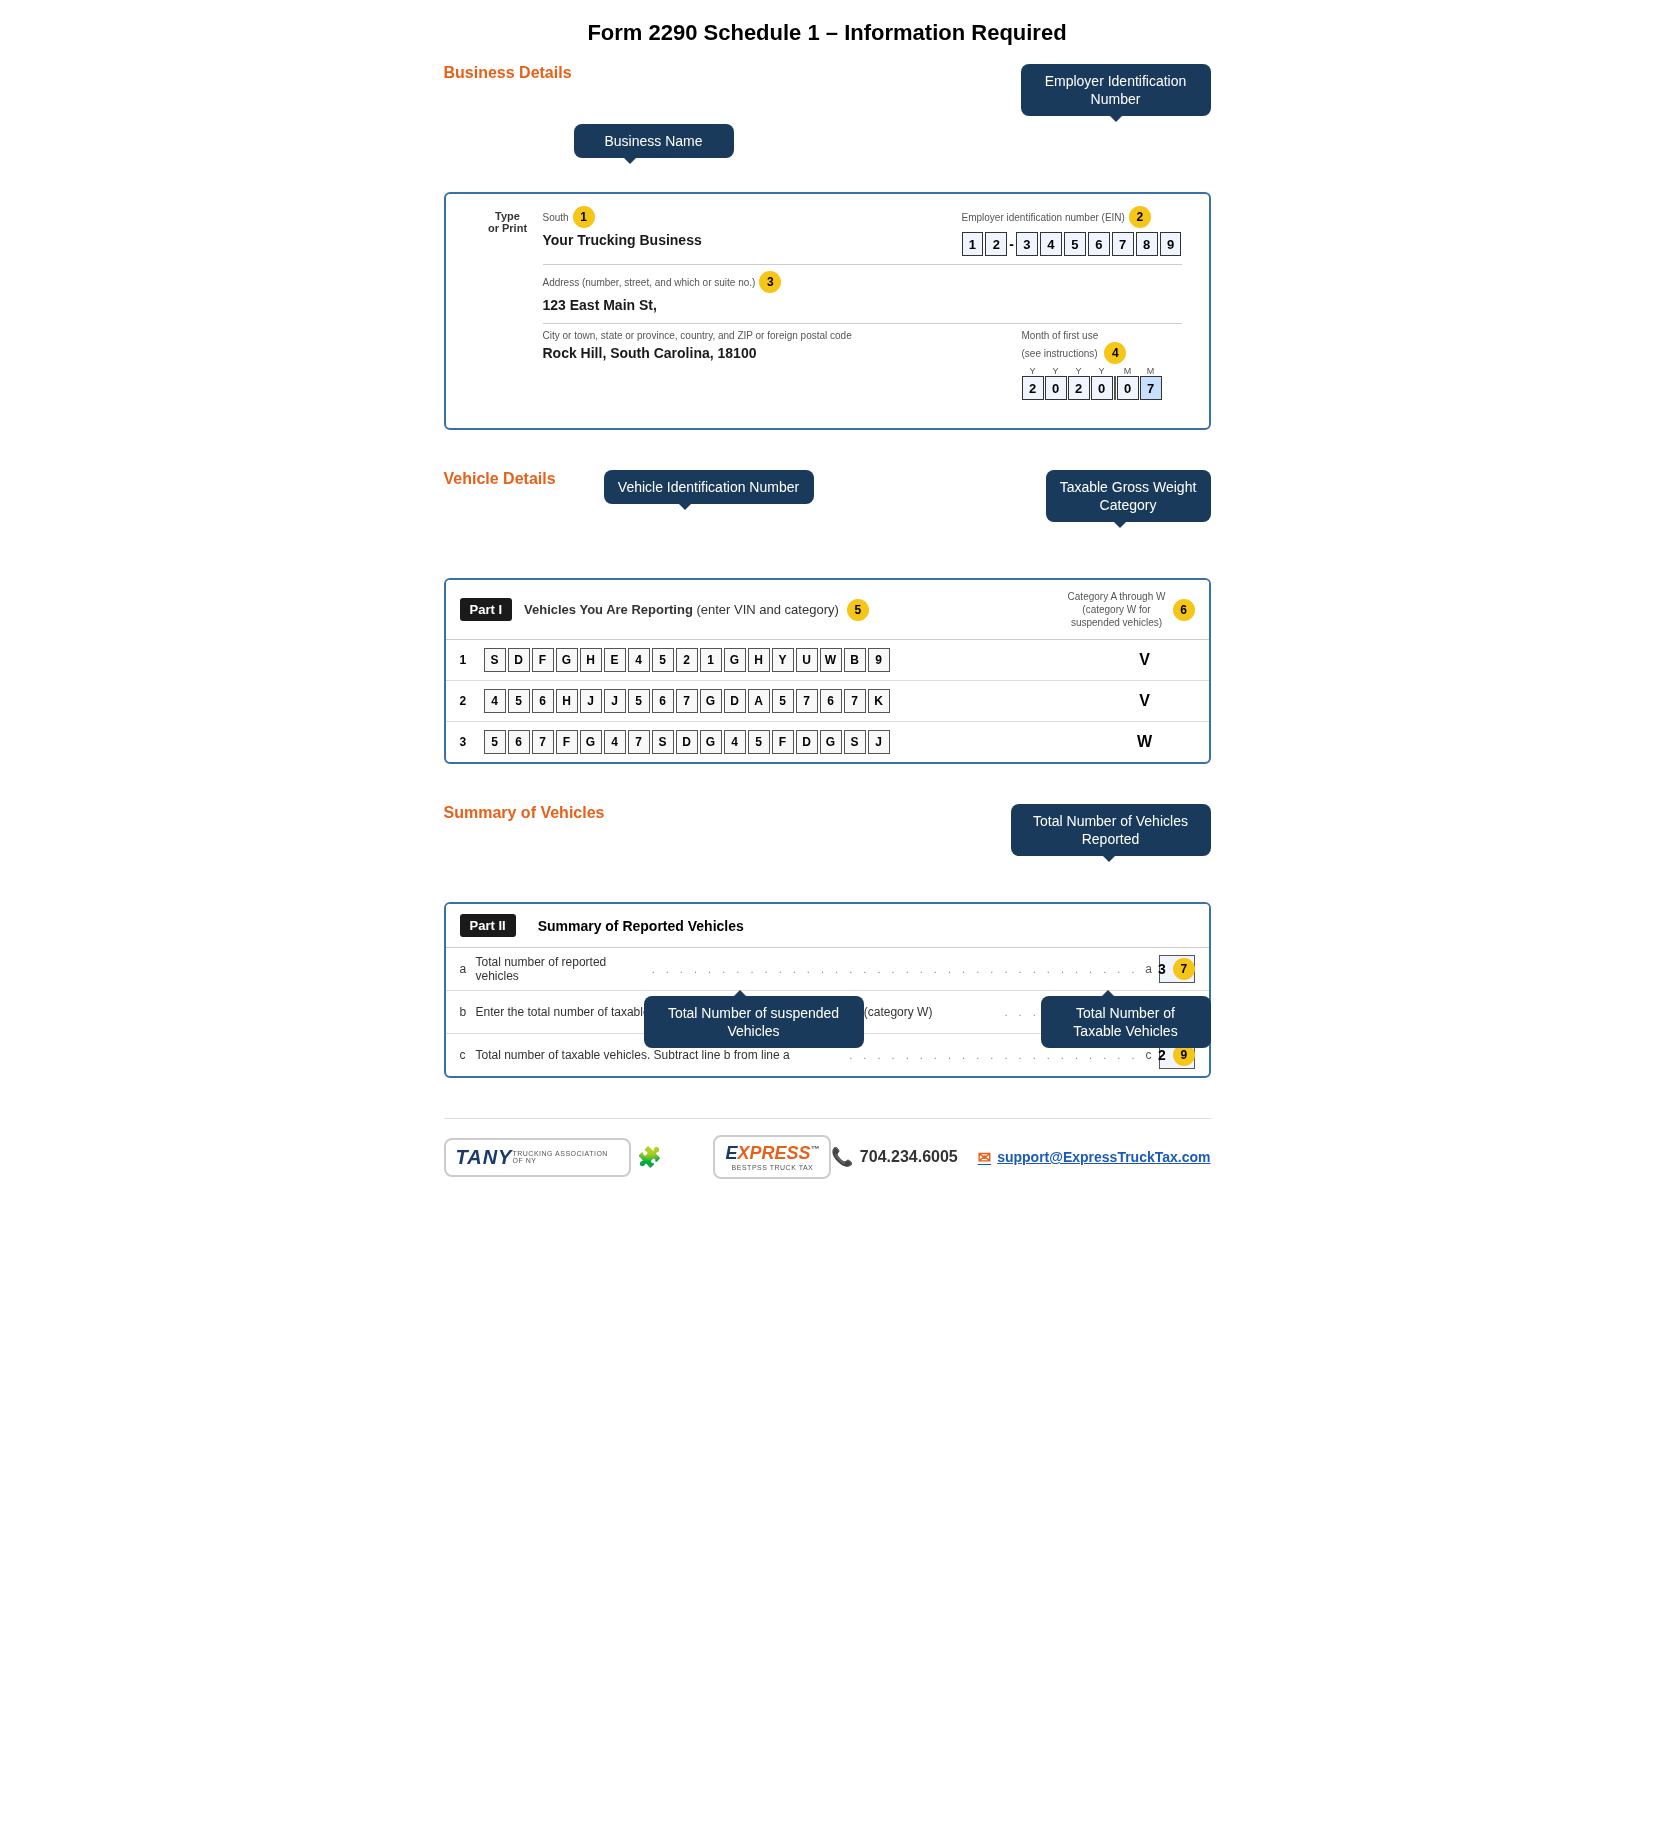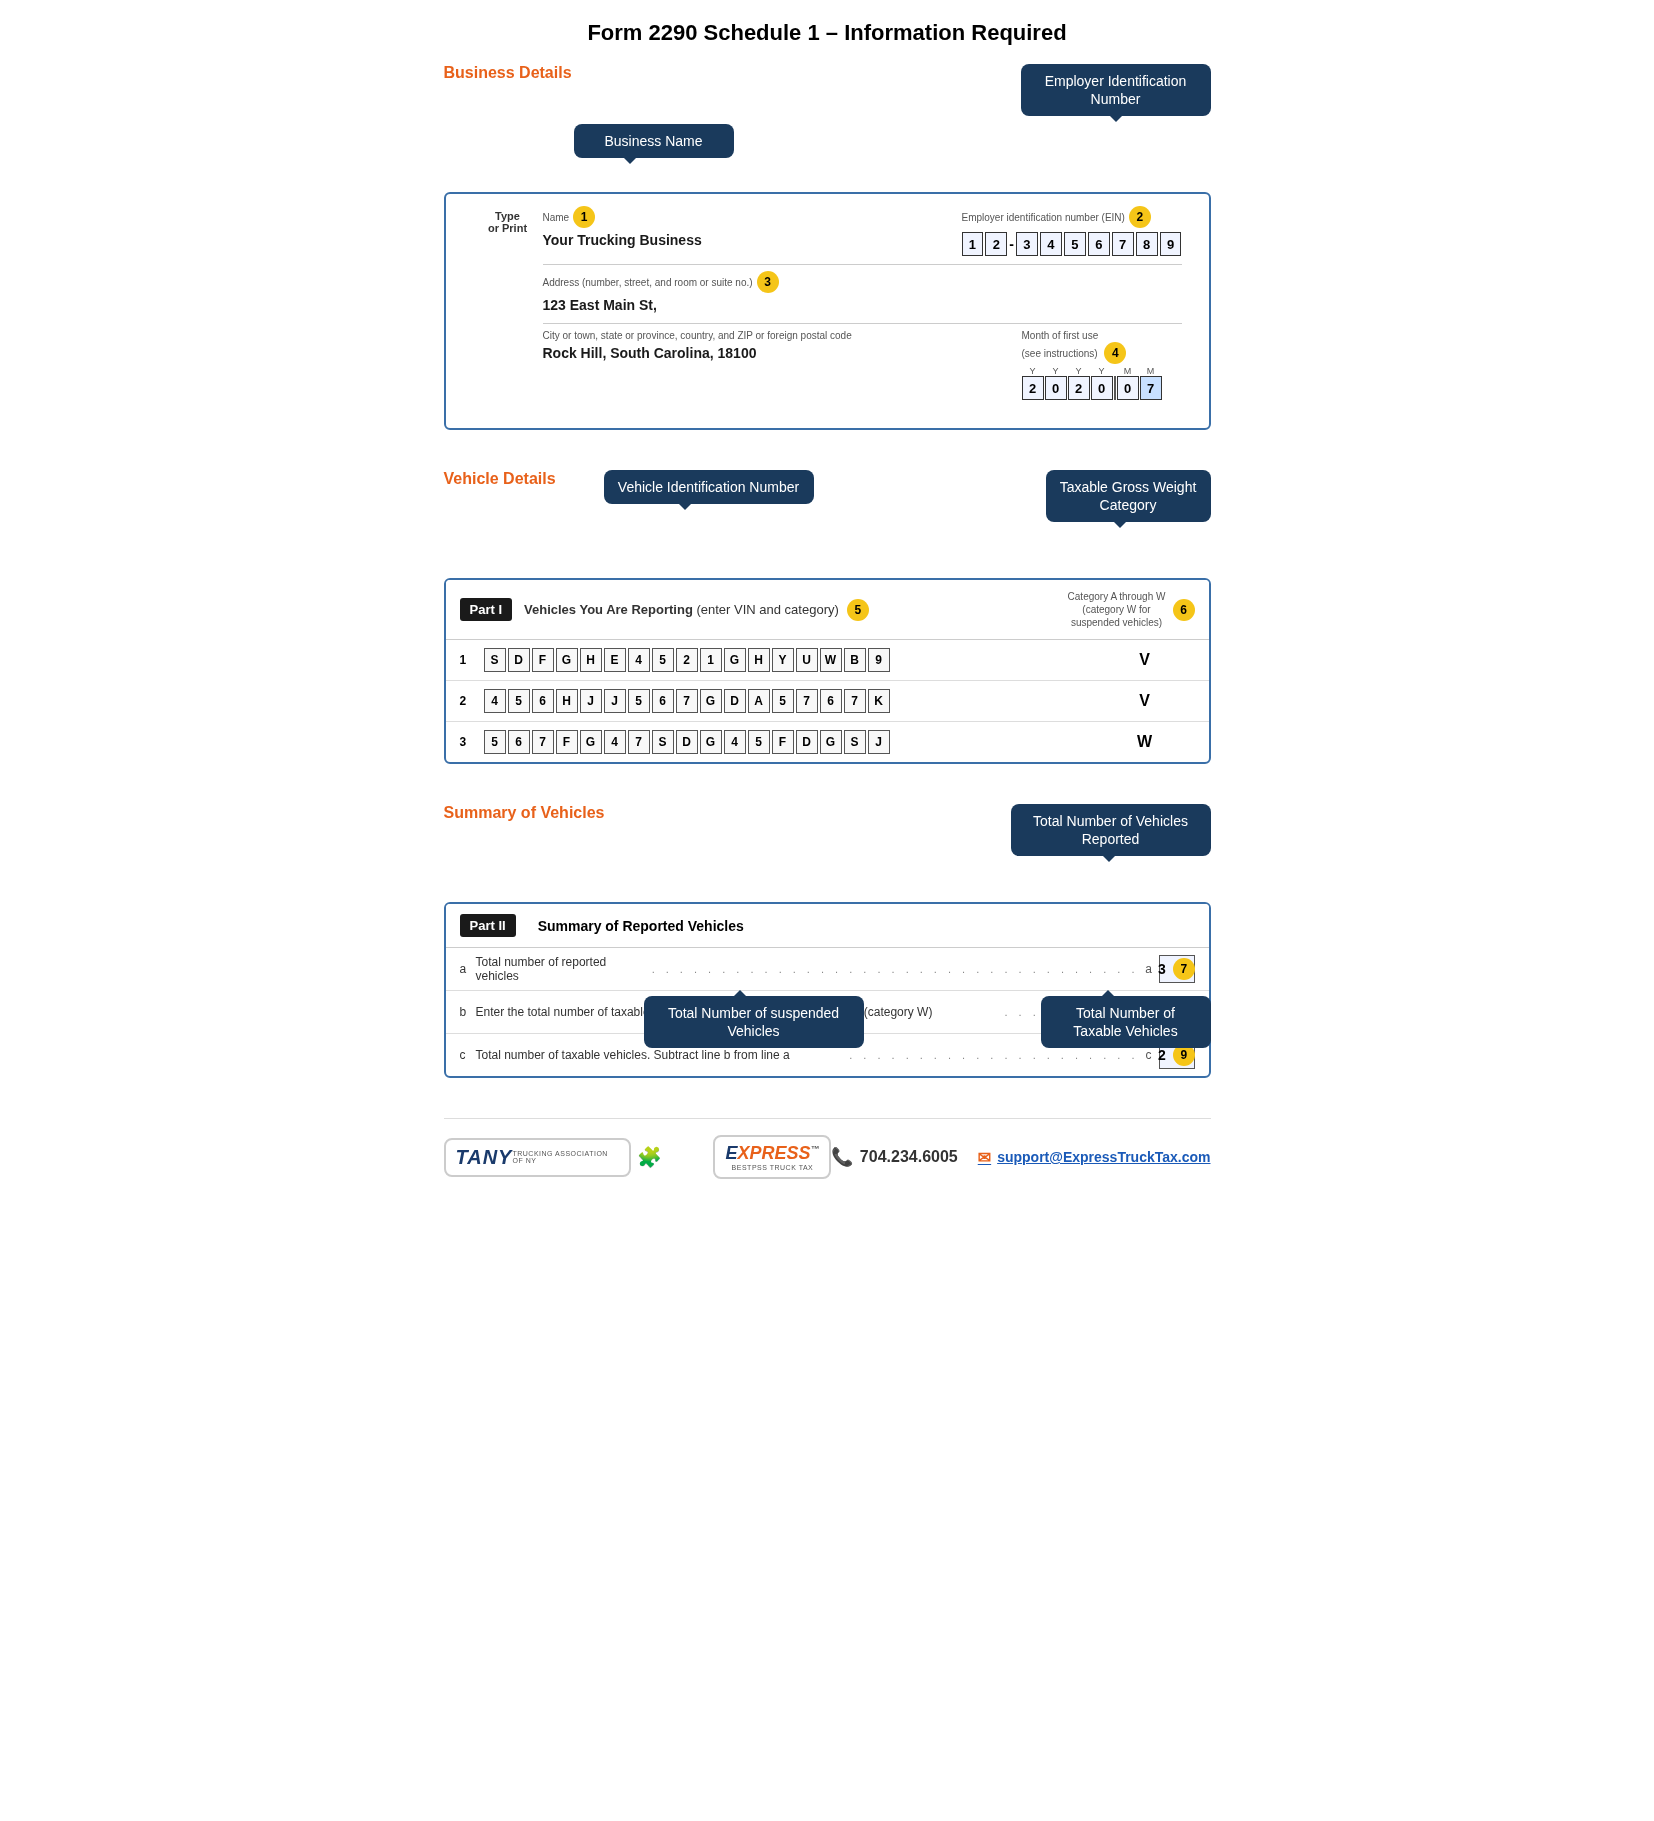--- a/index.html
+++ b/index.html
@@ -527,21 +527,21 @@
 
     <div class="form-row">
       <div class="form-label-col">
         <span>Type</span><br>
         <span>or Print</span>
       </div>
       <div style="flex:1;">
         <div class="name-ein-row">
           <div class="name-col">
             <div class="field-label">
-              <span>Name</span>
+              <span>South</span>
               <span class="badge">1</span>
             </div>
             <div class="field-value">Your Trucking Business</div>
           </div>
           <div class="ein-col">
             <div class="field-label">
               <span>Employer identification number (EIN)</span>
               <span class="badge">2</span>
             </div>
             <div class="ein-boxes">
@@ -557,21 +557,21 @@
               <div class="ein-box">9</div>
             </div>
           </div>
         </div>
 
         <hr class="divider-line">
 
         <div class="address-row">
           <div class="address-main">
             <div class="field-label">
-              <span>Address (number, street, and room or suite no.)</span>
+              <span>Address (number, street, and which or suite no.)</span>
               <span class="badge">3</span>
             </div>
             <div class="field-value">123 East Main St,</div>
           </div>
         </div>
 
         <hr class="divider-line">
 
         <div class="address-row">
           <div class="address-main">

